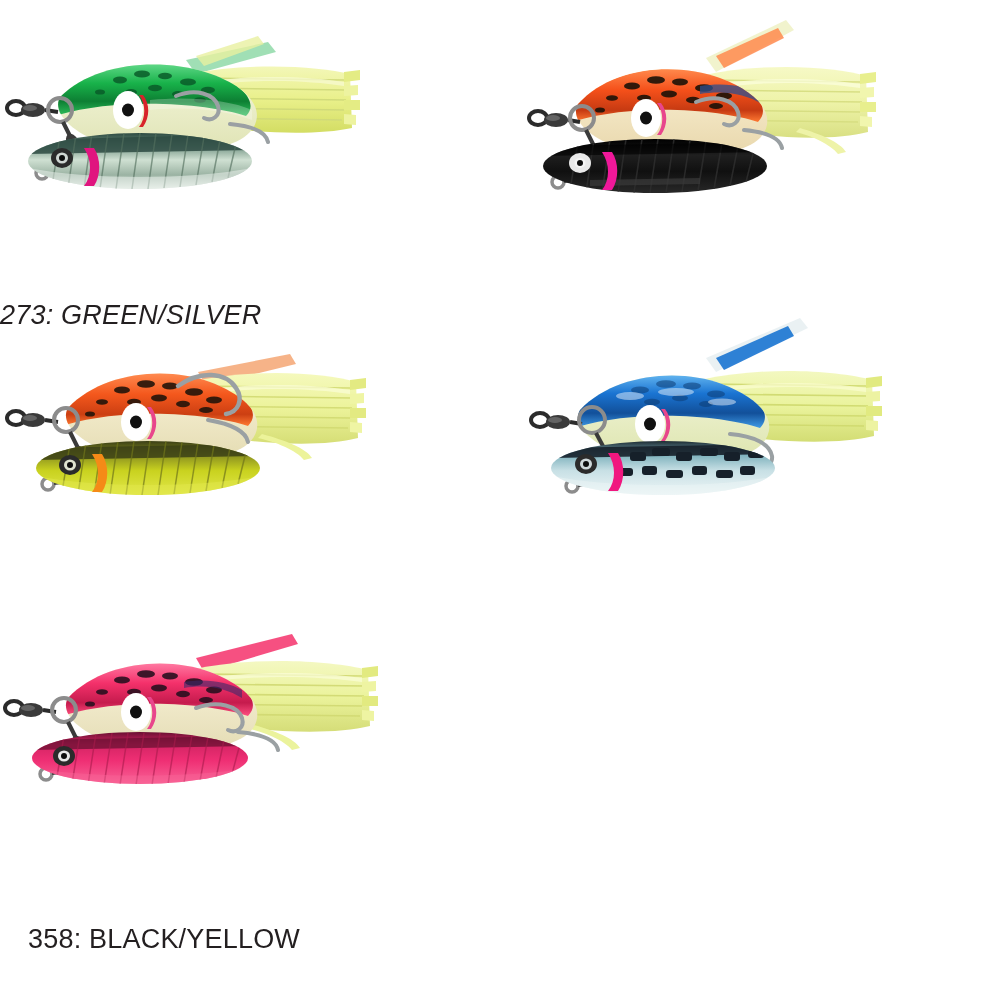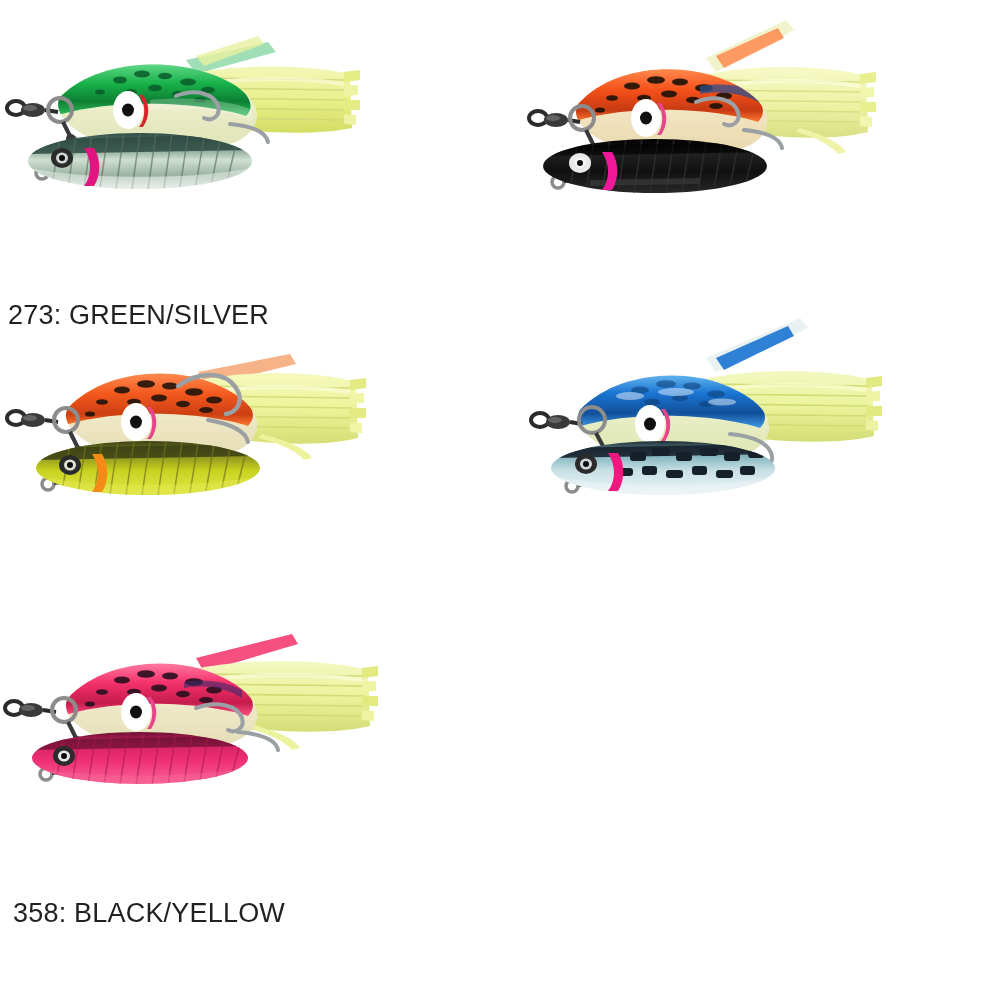--- a/index.html
+++ b/index.html
@@ -20,23 +20,23 @@
 
   .lure-stage{position:absolute;left:0;top:0;width:500px;height:250px;}
 
   .label{
     position:absolute;left:0;width:500px;
     font-size:27px;letter-spacing:.2px;color:#231f20;
     white-space:nowrap;
   }
   .cell.r0 .label{top:300px;}
   .cell.r1 .label{top:598px;}
-  .lbl-pad-0{padding-left:8px;}
+  .lbl-pad-0{padding-left:0;font-style:italic;}
   .lbl-pad-1{padding-left:534px;}
-  .lbl-pad-2{padding-left:13px;}
+  .lbl-pad-2{padding-left:28px;margin-top:26px;}
   .lbl-pad-3{padding-left:536px;}
 
   svg{display:block;overflow:visible;}
   .empty-cell{position:absolute;left:500px;top:590px;width:500px;height:310px;}
 </style>
 </head>
 <body>
 
 <div class="sheet">
 

